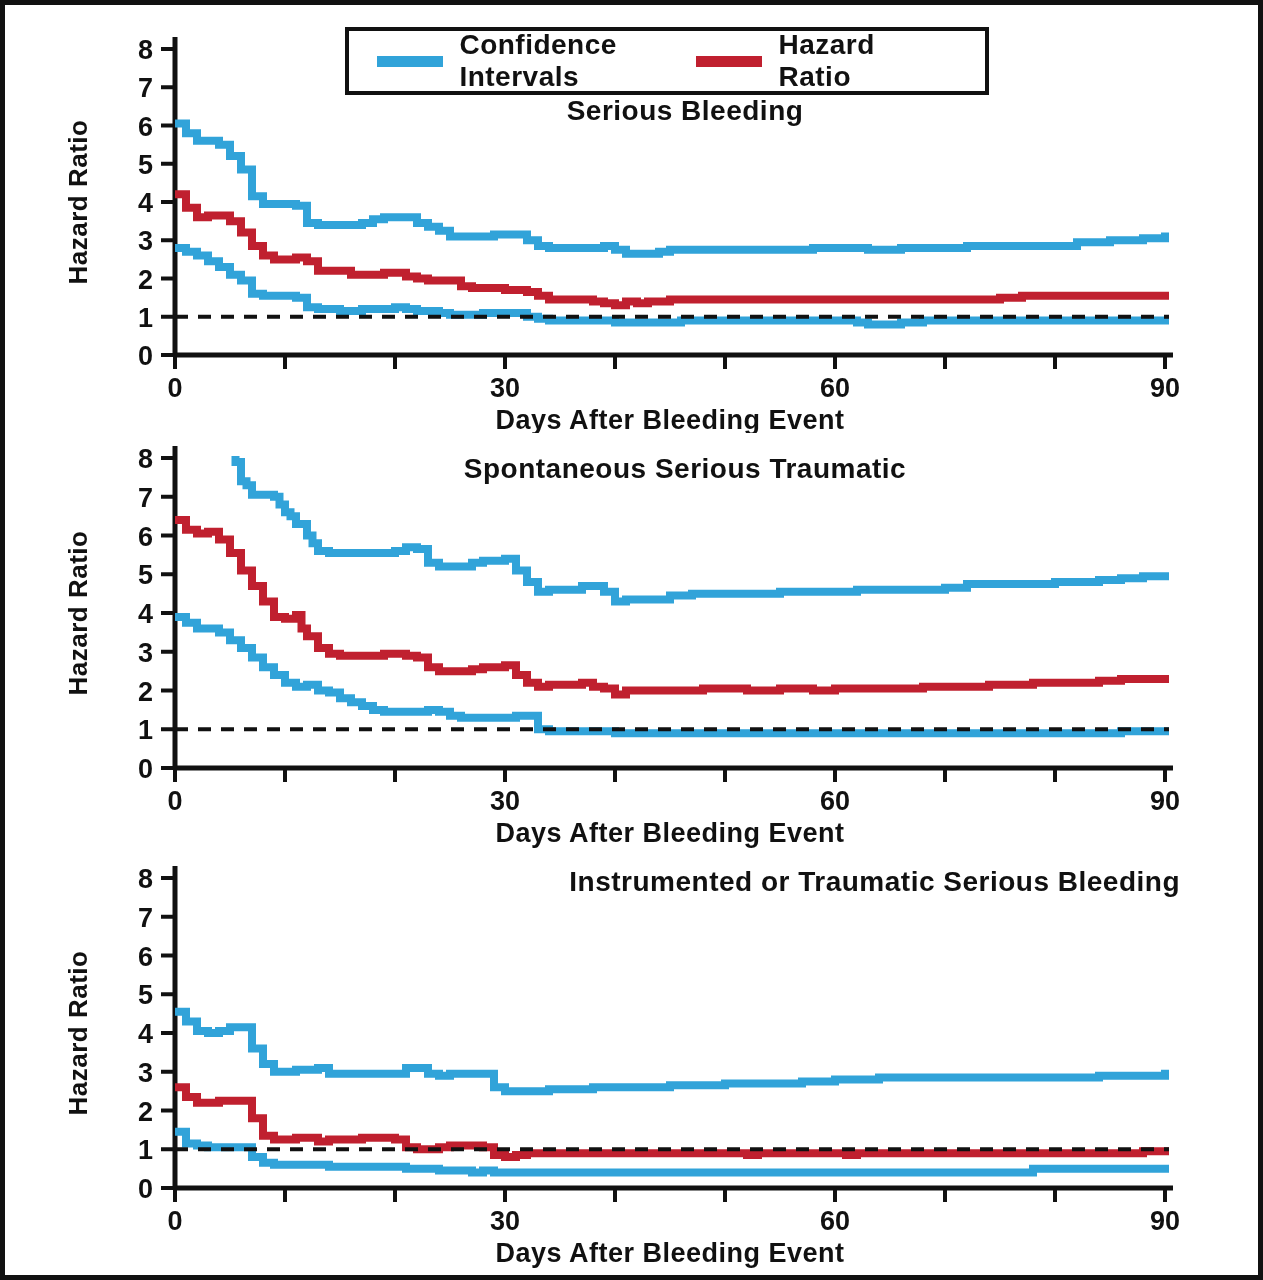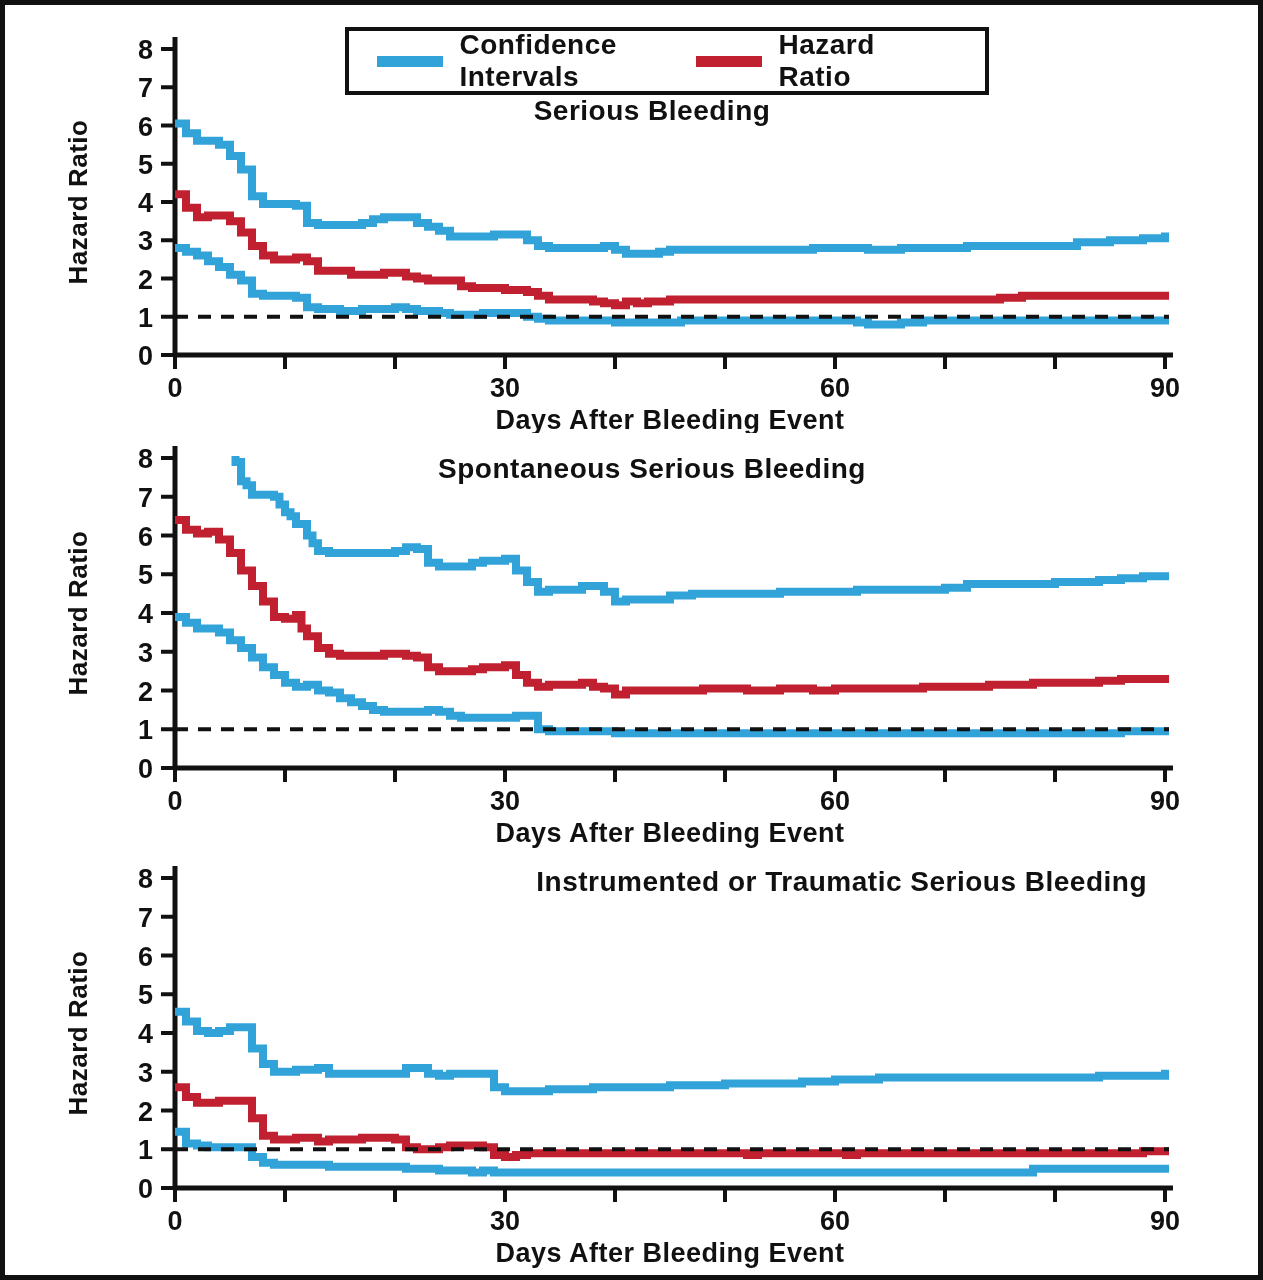--- a/index.html
+++ b/index.html
@@ -10,21 +10,21 @@
     background:#ffffff;
     border:5px solid #111111;
     font-family:"Liberation Sans","DejaVu Sans",sans-serif;
     overflow:hidden;
   }
   .panel-svg{position:absolute;left:0;display:block;}
   #svg-0{top:0;}
   #svg-1{top:428px;}
   #svg-2{top:843px;}
   .panel-title{
-    position:absolute;left:152px;width:990px;
+    position:absolute;left:185px;width:990px;
     text-align:center;
     font-size:28px;font-weight:700;color:#111111;
     letter-spacing:0.5px;
   }
   #title-0{top:90px;}
   #title-1{top:448px;}
   #title-2{top:861px;text-align:right;}
   .legend{
     position:absolute;top:22px;left:340px;
     width:644px;height:68px;
@@ -184,16 +184,16 @@
       <span class="swatch" style="background: rgb(49, 163, 217);"></span>
       <span class="legend-label">Confidence Intervals</span>
     </div>
     <div class="legend-item">
       <span class="swatch" style="background: rgb(192, 32, 47);"></span>
       <span class="legend-label">Hazard Ratio</span>
     </div>
   </div>
 
   <div id="title-0" class="panel-title">Serious Bleeding</div>
-  <div id="title-1" class="panel-title">Spontaneous Serious Bleeding</div>
+  <div id="title-1" class="panel-title">Spontaneous Serious Traumatic</div>
   <div id="title-2" class="panel-title">Instrumented or Traumatic Serious Bleeding</div>
 
 </div>
 
 </body></html>

